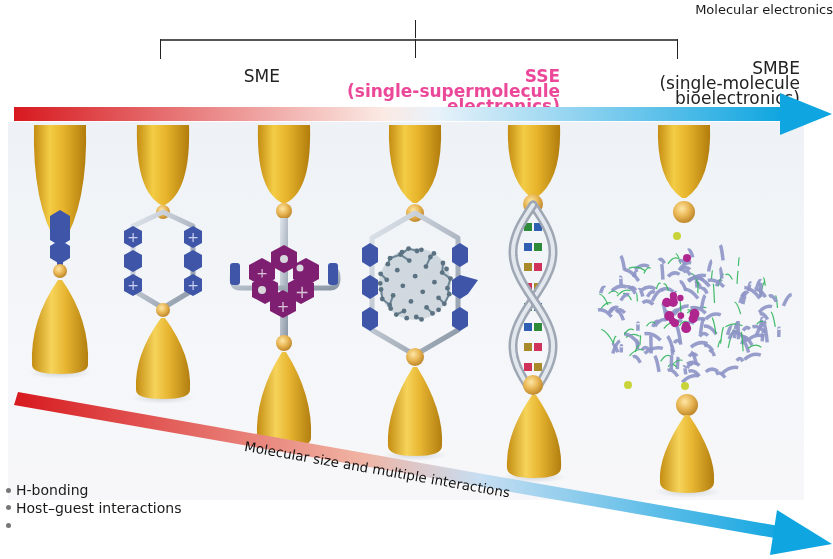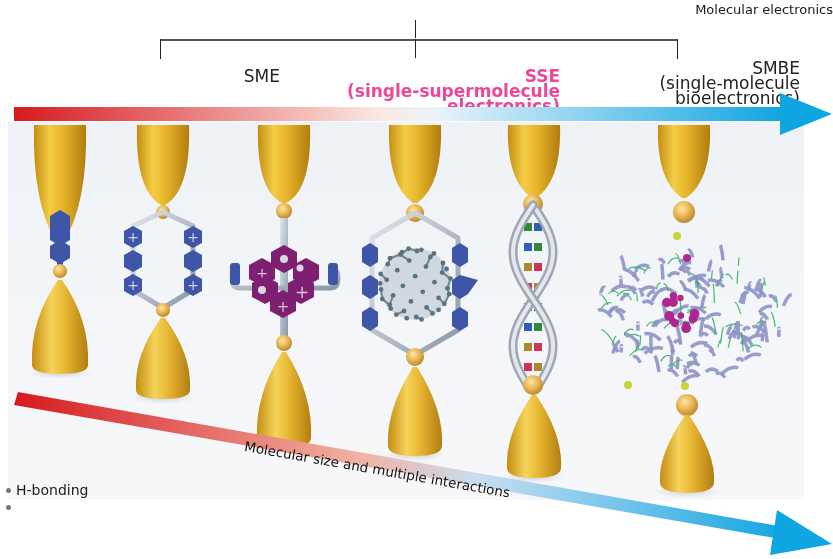--- a/index.html
+++ b/index.html
@@ -465,14 +465,15 @@
   <g>
     <polygon points="14,405 18,392 790,528 786,540" fill="url(#diagArrowGrad)"></polygon>
     <polygon points="777,510 832,544 770,555" fill="#0ea5e0"></polygon>
   </g>
 </svg>
 
 <div class="abs diag-label" style="left:246px; top:438px; transform: rotate(10deg);">Molecular size and multiple interactions</div>
 
 <div class="abs bullets">
   <div><span class="dot"></span><span>H-bonding</span></div>
+  <div><span class="dot"></span><span>Host–guest interactions</span></div>
   <div><span class="dot"></span></div>
 </div>
 
 </body></html>

